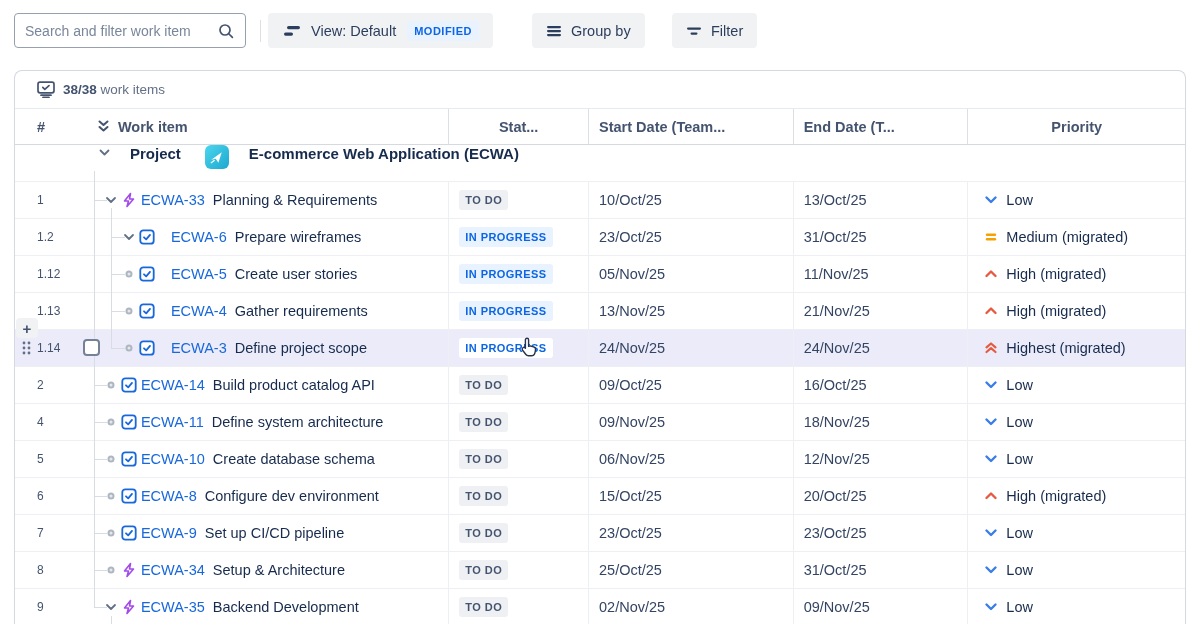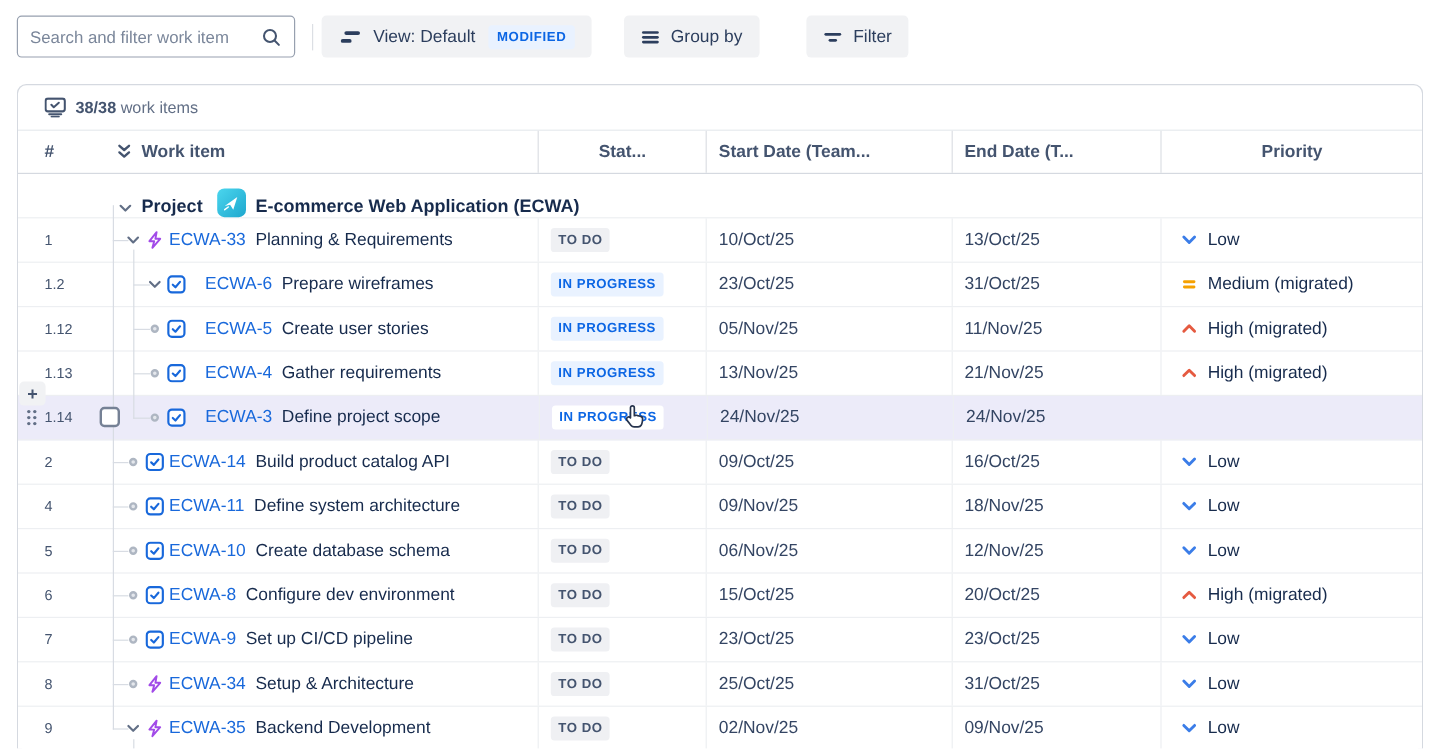--- a/index.html
+++ b/index.html
@@ -20,21 +20,21 @@
     font-family: "Liberation Sans", sans-serif; color: #172B4D; background: transparent;
   }
   .search-box input::placeholder { color: #7A869A; }
   .toolbar-divider { position: absolute; left: 260px; top: 20px; width: 1px; height: 22px; background: #DCDFE4; }
   .tbtn {
     position: absolute; top: 13px; height: 35px; background: #F1F2F4; border-radius: 4px;
     display: flex; align-items: center; gap: 9px; padding: 0 14px;
     font-size: 14.5px; font-weight: 500; color: #2C3E5D; cursor: default;
   }
   .view-btn { left: 268px; }
-  .groupby-btn { left: 520px; text-align: right; }
+  .groupby-btn { left: 532px; text-align: right; }
   .filter-btn { left: 672px; }
   .modified {
     background: var(--modified-badge-bg, #E9F2FF); color: var(--modified-badge-text, #0C66E4);
     font-size: 11px; font-weight: 700; letter-spacing: .5px;
     padding: 4px 7px; border-radius: 3px; margin-left: 2px;
   }
 
   
   .card {
     position: absolute; left: 14px; top: 70px; width: 1172px; height: 554px;
@@ -52,22 +52,22 @@
     font-size: 14.5px; font-weight: 700; color: var(--header-text, #44546F); }
   .thead .hcell { height: 100%; display: flex; align-items: center; }
   .h-num   { width: 72px;  padding-left: 22px; }
   .h-work  { width: 362px; gap: 8px; padding-left: 10px; }
   .h-status{ width: 140px; border-left: 1px solid #DCDFE4; justify-content: center; }
   .h-start { width: 205px; border-left: 1px solid #DCDFE4; padding-left: 10px; }
   .h-end   { width: 175px; border-left: 1px solid #DCDFE4; padding-left: 10px; }
   .h-prio  { width: 218px; border-left: 1px solid #DCDFE4; justify-content: center; }
 
   .project-row {
-    height: 37px; display: flex; align-items: flex-end;
-    border-bottom: 1px solid #EDEFF2; font-size: 15px;
+    height: 37px; display: flex; align-items: flex-start;
+    border-bottom: 1px solid #EDEFF2; font-size: 15px; gap: 12px;
   }
   .project-row .chev { margin-left: 82px; display: flex; }
   .project-label { margin-left: 6px; font-weight: 700; color: #172B4D; }
   .project-avatar {
     margin-left: 12px; width: 24px; height: 24px; border-radius: 6px;
     background: linear-gradient(135deg, #4BD6EE 0%, #1EA7CE 100%);
     display: flex; align-items: center; justify-content: center;
   }
   .project-name { margin-left: 8px; font-weight: 700; color: #172B4D; }
 
@@ -427,20 +427,30 @@
     </div>
     <div class="cell c-status">
       <span class="badge">IN PROGRESS</span>
     </div>
     <div class="cell c-start">
             <span>24/Nov/25</span>
           </div>
     <div class="cell c-end">
             <span>24/Nov/25</span>
           </div>
+    <div class="cell c-prio">
+
+      <span class="pico pico-highest">
+        <svg width="14" height="14" viewBox="0 0 14 14" fill="none">
+          <path d="M2.5 6.3 L7 2.5 L11.5 6.3" class="st-high" stroke-width="2.2" stroke-linecap="round" stroke-linejoin="round"></path>
+          <path d="M2.5 11 L7 7.2 L11.5 11" class="st-high" stroke-width="2.2" stroke-linecap="round" stroke-linejoin="round"></path>
+        </svg>
+      </span>
+      <span>Highest (migrated)</span>
+    </div>
   </div>
         <div class="row l1 node-circle type-task kind-low status-todo">
     <div class="cell c-num">
             <span>2</span>
           </div>
     <div class="cell c-work">
       <span class="stub"></span>
 
       <span class="node circ">
               <i></i>

